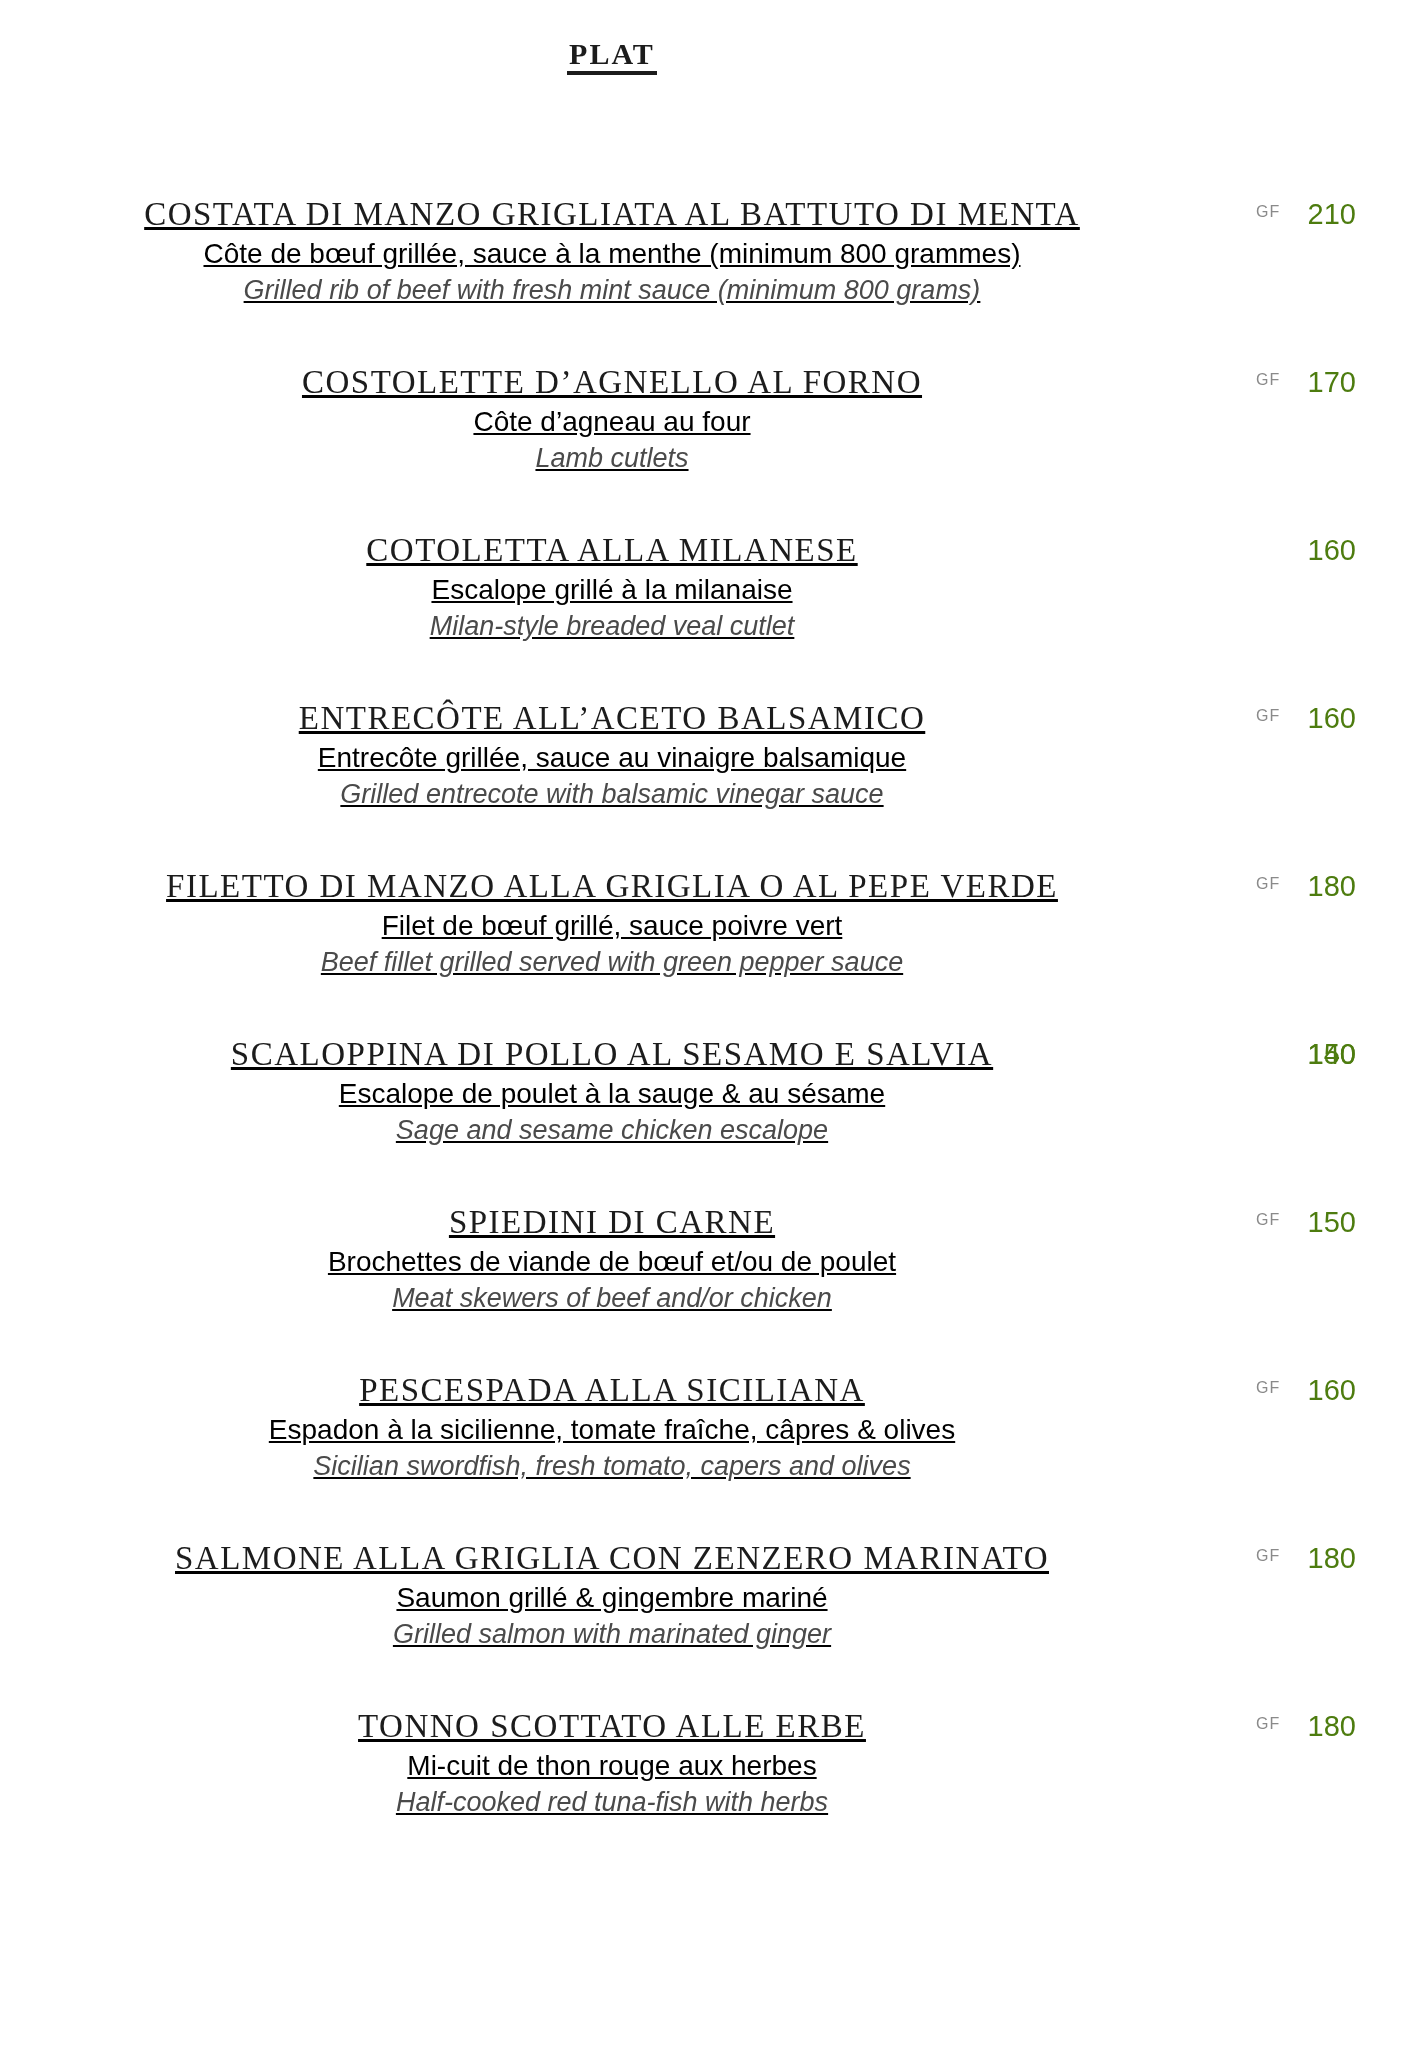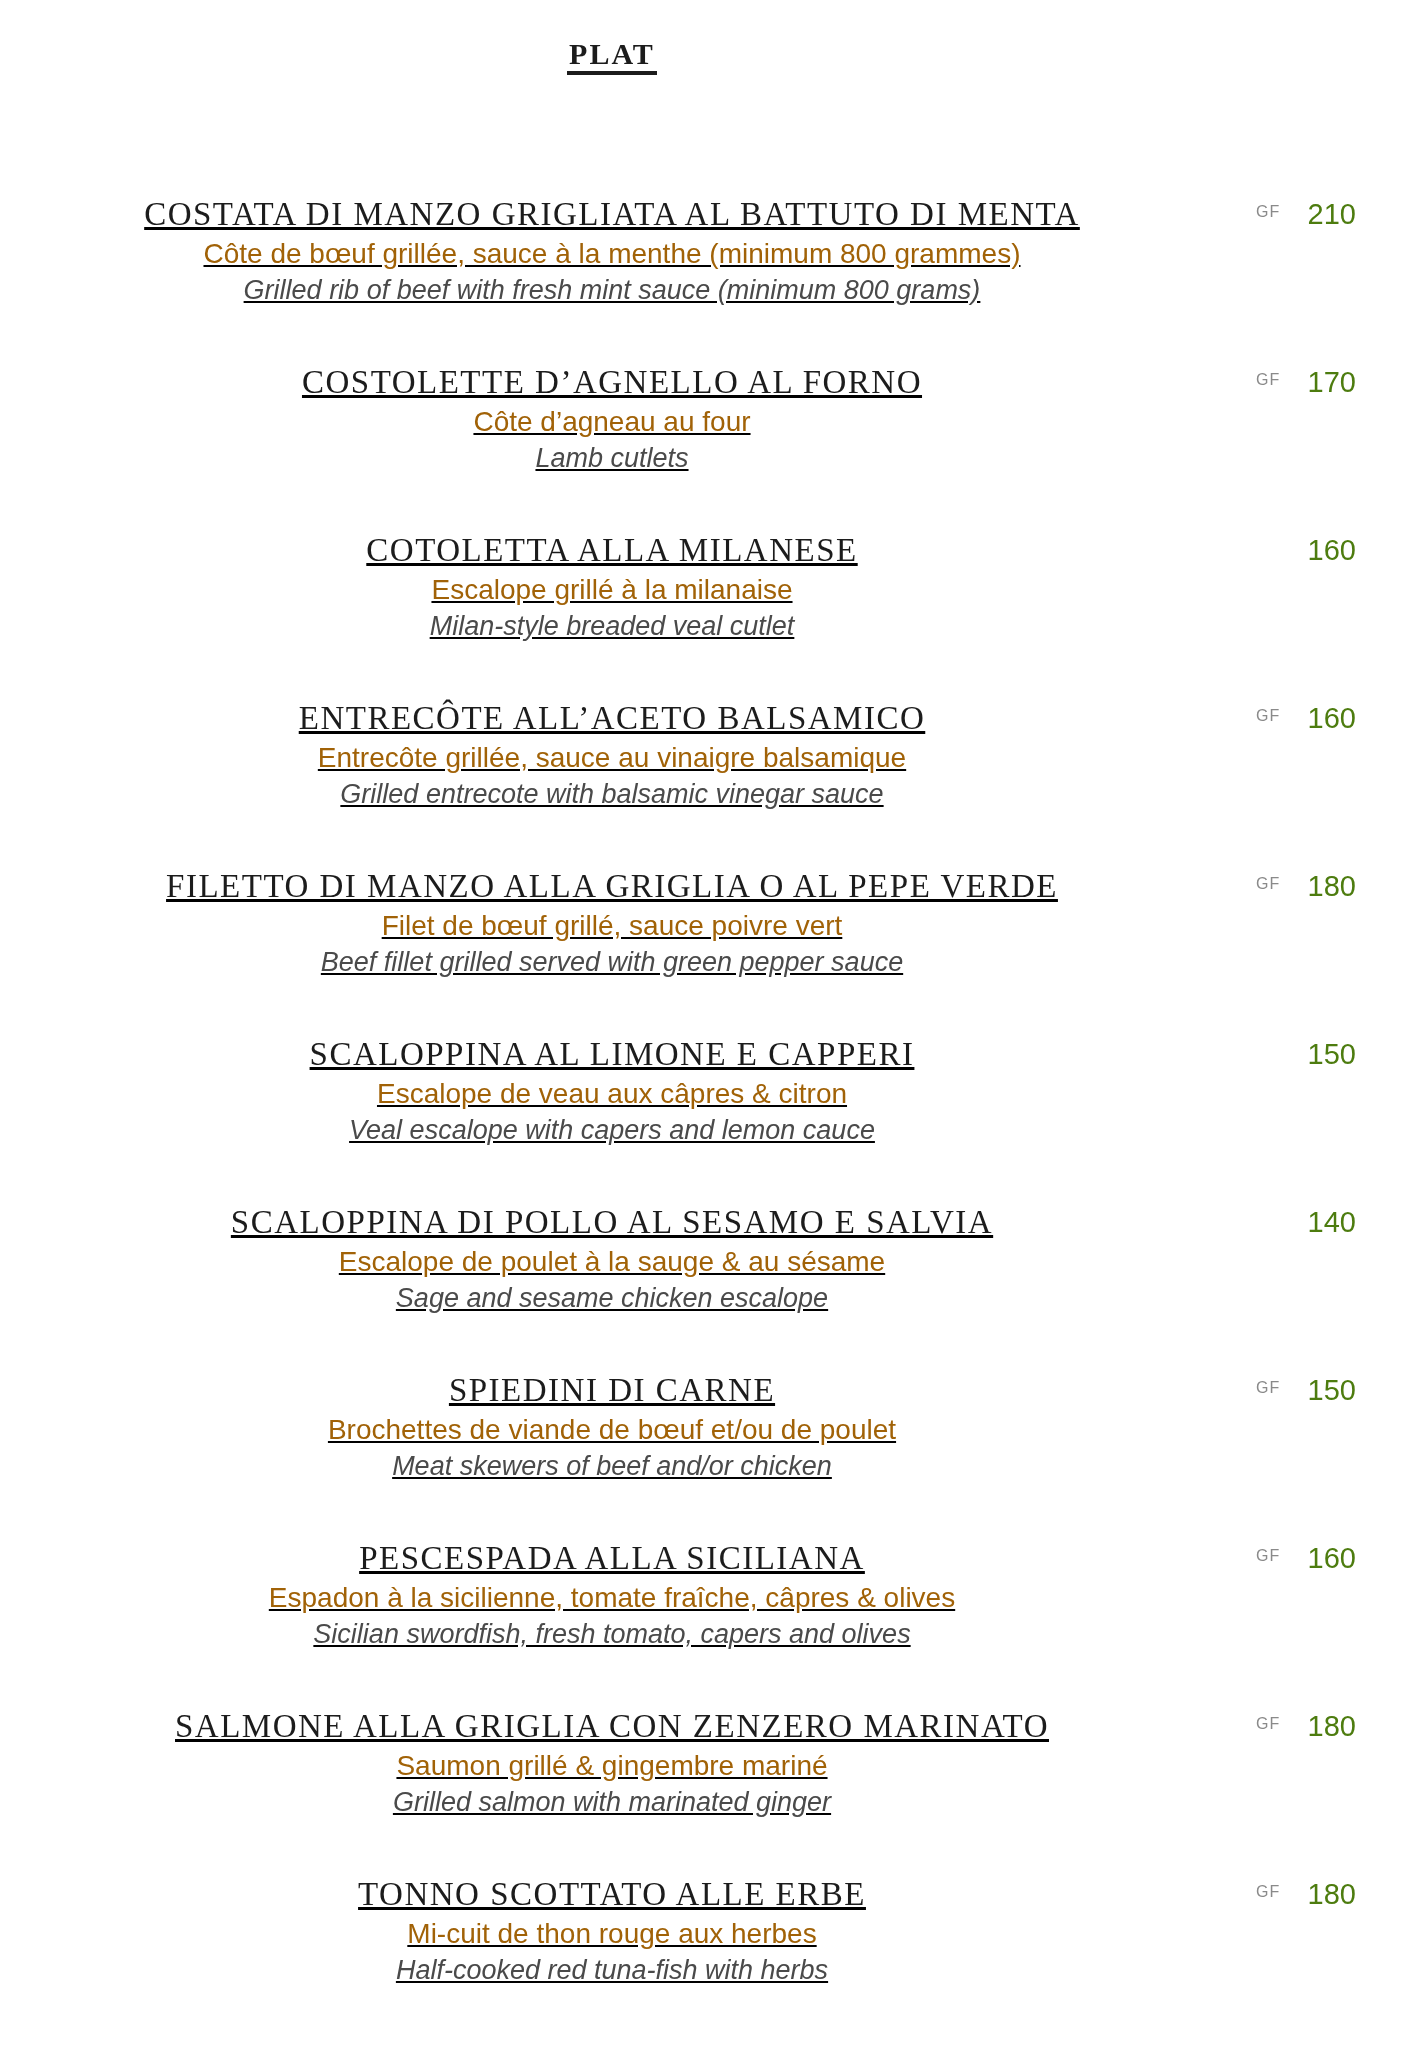--- a/index.html
+++ b/index.html
@@ -51,21 +51,21 @@
     font-size: 33px;
     line-height: 42px;
     letter-spacing: 1.5px;
     color: #1c1c1c;
     white-space: nowrap;
   }
   .item-fr {
     font-size: 28px;
     line-height: 37px;
     font-weight: 300;
-    color: #a16207;
+    color: #000000;
     white-space: nowrap;
   }
   .item-en {
     font-size: 27px;
     line-height: 36px;
     font-style: italic;
     font-weight: 300;
     color: #4a4a4a;
     white-space: nowrap;
   }
@@ -161,25 +161,20 @@
         <div class="item-fr">Filet de bœuf grillé, sauce poivre vert</div>
         <div class="item-en">Beef fillet grilled served with green pepper sauce</div>
       </div>
       <div class="price-col">
         <span class="gf-badge">GF</span>
         <span class="price">180</span>
       </div>
     </div>
 
     <div class="item">
-      <div class="item-text">
-        <div class="item-title">SCALOPPINA AL LIMONE E CAPPERI</div>
-        <div class="item-fr">Escalope de veau aux câpres &amp; citron</div>
-        <div class="item-en">Veal escalope with capers and lemon cauce</div>
-      </div>
       <div class="price-col">
         <span class="gf-badge"></span>
         <span class="price">150</span>
       </div>
     </div>
 
     <div class="item">
       <div class="item-text">
         <div class="item-title">SCALOPPINA DI POLLO AL SESAMO E SALVIA</div>
         <div class="item-fr">Escalope de poulet à la sauge &amp; au sésame</div>

